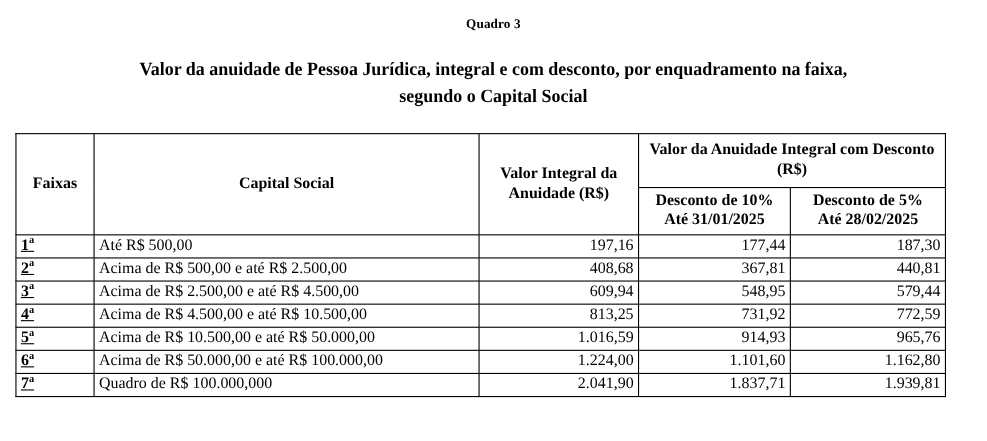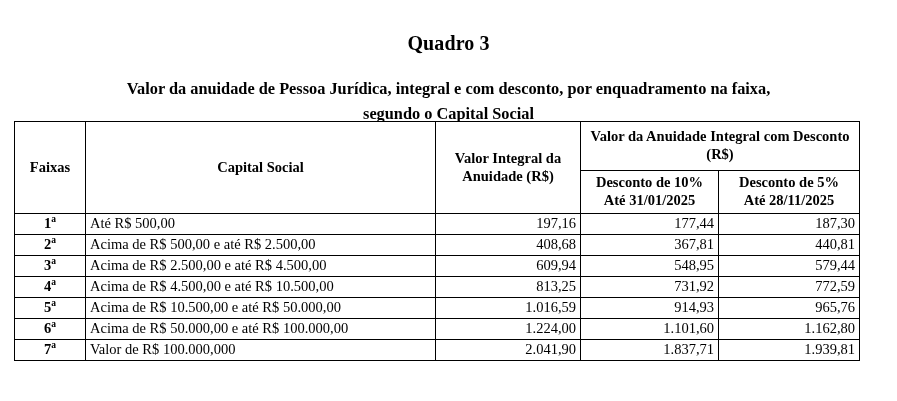--- a/index.html
+++ b/index.html
@@ -23,24 +23,24 @@
     box-sizing: border-box;
   }
 
   
   .title-block {
     width: 100%;
     text-align: center;
   }
 
   .doc-title {
-    font-size: 20px;
+    font-size: 12px;
     font-weight: bold;
     line-height: 1;
-    padding-top: 33px;
+    padding-top: 15px;
     letter-spacing: 0.1px;
   }
 
   .doc-subtitle {
     font-size: 17px;
     font-weight: bold;
     line-height: 1.45;
     padding-top: 24px;
     padding-left: 40px;
     padding-right: 40px;
@@ -113,23 +113,23 @@
     padding-right: 4px;
   }
 
   
   tbody td {
     height: 20px;
     line-height: 1.05;
   }
 
   td.faixa-cell {
-    text-align: center;
     font-weight: bold;
     font-size: 14.5px;
+    text-decoration: underline;
   }
 
   td.faixa-cell sup {
     font-size: 9.5px;
     vertical-align: super;
     line-height: 0;
   }
 
   td.capital-cell {
     text-align: left;
@@ -170,21 +170,21 @@
           <th class="integral-head" rowspan="2">Valor Integral da Anuidade (R$)</th>
           <th class="group-head" colspan="2">Valor da Anuidade Integral com Desconto (R$)</th>
         </tr>
         <tr>
           <th class="sub-head">
             <span>Desconto de 10%</span><br>
             <span>Até 31/01/2025</span>
           </th>
           <th class="sub-head">
             <span>Desconto de 5%</span><br>
-            <span>Até 28/11/2025</span>
+            <span>Até 28/02/2025</span>
           </th>
         </tr>
       </thead>
       <tbody id="table-body">
           <tr>
             <td class="faixa-cell"><span>1</span><sup>a</sup></td>
             <td class="capital-cell">Até R$ 500,00</td>
             <td class="num-cell">197,16</td>
             <td class="num-cell">177,44</td>
             <td class="num-cell">187,30</td>
@@ -219,21 +219,21 @@
           </tr>
           <tr>
             <td class="faixa-cell"><span>6</span><sup>a</sup></td>
             <td class="capital-cell">Acima de R$ 50.000,00 e até R$ 100.000,00</td>
             <td class="num-cell">1.224,00</td>
             <td class="num-cell">1.101,60</td>
             <td class="num-cell">1.162,80</td>
           </tr>
           <tr>
             <td class="faixa-cell"><span>7</span><sup>a</sup></td>
-            <td class="capital-cell">Valor de R$ 100.000,000</td>
+            <td class="capital-cell">Quadro de R$ 100.000,000</td>
             <td class="num-cell">2.041,90</td>
             <td class="num-cell">1.837,71</td>
             <td class="num-cell">1.939,81</td>
           </tr>
         </tbody>
     </table>
   </div>
 
 </div>
 

